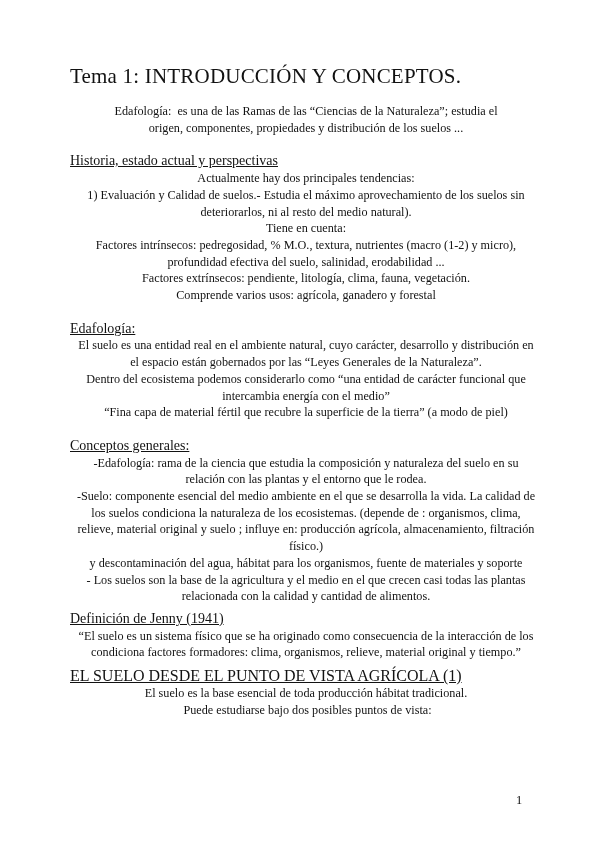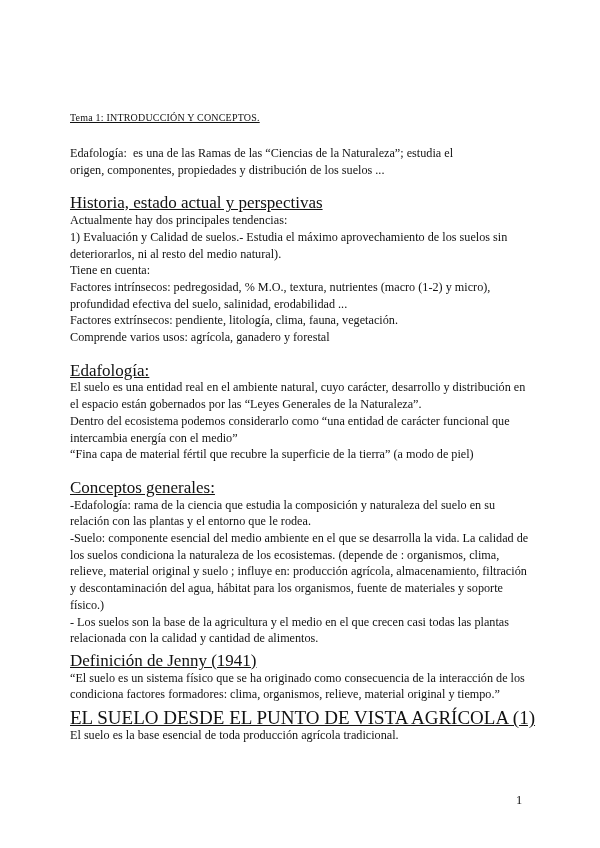--- a/index.html
+++ b/index.html
@@ -17,44 +17,43 @@
     height: 848px;
     background: #ffffff;
   }
   .content {
     position: absolute;
     left: 70px;
     top: 66px;
     width: 472px;
   }
   .doc-title {
-    font-size: 10px;
+    font-size: 21px;
     font-weight: normal;
     line-height: 20px;
-    text-decoration: underline;
     white-space: pre;
     letter-spacing: 0.2px;
-    margin-top: 42px;
   }
   .block { margin-top: 17px; }
   .block-tight { margin-top: 6px; }
   .heading {
-    font-size: 17px;
+    font-size: 14px;
     line-height: 16.7px;
     text-decoration: underline;
     white-space: pre;
   }
   .caps-heading {
-    font-size: 19px;
+    font-size: 16px;
     line-height: 18px;
   }
   .line {
     font-size: 12.2px;
     line-height: 16.7px;
     white-space: pre;
+    text-align: center;
   }
   .page-number {
     position: absolute;
     left: 516px;
     top: 792px;
     font-size: 12.5px;
     line-height: 16px;
   }
 </style>
 </head>
@@ -98,38 +97,39 @@
     </section>
 
     <section class="block">
       <div class="heading">Conceptos generales:</div>
       <div>
           <div class="line">-Edafología: rama de la ciencia que estudia la composición y naturaleza del suelo en su</div>
           <div class="line">relación con las plantas y el entorno que le rodea.</div>
           <div class="line">-Suelo: componente esencial del medio ambiente en el que se desarrolla la vida. La calidad de</div>
           <div class="line">los suelos condiciona la naturaleza de los ecosistemas. (depende de : organismos, clima,</div>
           <div class="line">relieve, material original y suelo ; influye en: producción agrícola, almacenamiento, filtración</div>
+          <div class="line">físico.)</div>
           <div class="line">y descontaminación del agua, hábitat para los organismos, fuente de materiales y soporte</div>
-          <div class="line">físico.)</div>
           <div class="line">- Los suelos son la base de la agricultura y el medio en el que crecen casi todas las plantas</div>
           <div class="line">relacionada con la calidad y cantidad de alimentos.</div>
         </div>
     </section>
 
     <section class="block block-tight">
       <div class="heading">Definición de Jenny (1941)</div>
       <div>
           <div class="line">“El suelo es un sistema físico que se ha originado como consecuencia de la interacción de los</div>
           <div class="line">condiciona factores formadores: clima, organismos, relieve, material original y tiempo.”</div>
         </div>
     </section>
 
     <section class="block block-tight">
       <div class="heading caps-heading">EL SUELO DESDE EL PUNTO DE VISTA AGRÍCOLA (1)</div>
       <div>
-          <div class="line">El suelo es la base esencial de toda producción agrícola tradicional.</div>
+          <div class="line">El suelo es la base esencial de toda producción hábitat tradicional.</div>
+          <div class="line"> Puede estudiarse bajo dos posibles puntos de vista:</div>
         </div>
     </section>
 
   </div>
 
   <div class="page-number">1</div>
 </div>
 
 </body></html>

